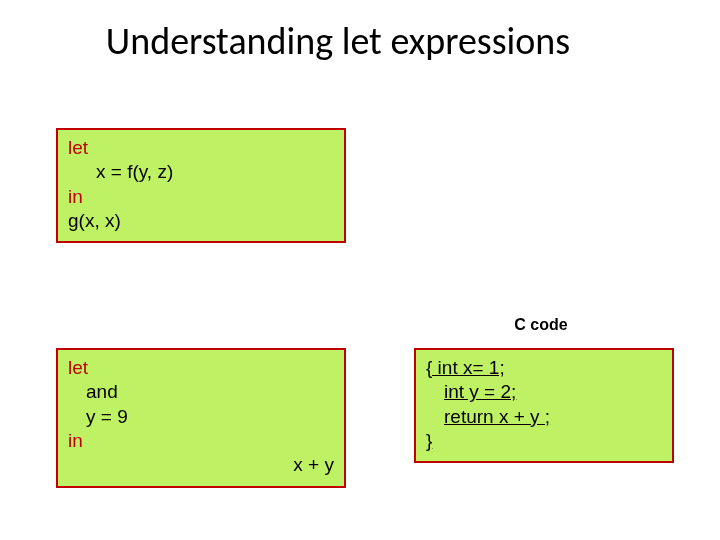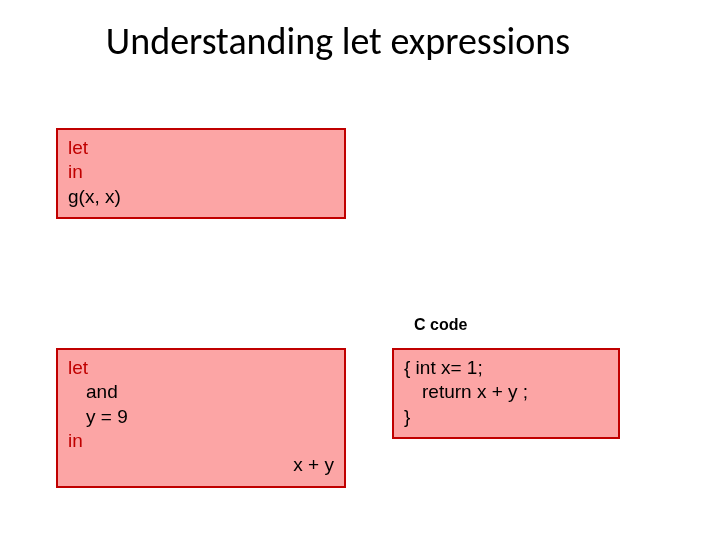--- a/index.html
+++ b/index.html
@@ -18,63 +18,66 @@
     left: 0;
     width: 676px;
     text-align: center;
     font-size: 38px;
     color: #000;
     font-weight: 400;
   }
   .codebox {
     position: absolute;
     border: 2px solid #c00000;
-    background: #fca5a5;
+    background: #bef264;
     padding: 6px 10px 8px 10px;
     font-family: Arial, sans-serif;
     font-size: 19px;
     line-height: 1.28;
     color: #000;
   }
   .box1 { top: 128px; left: 56px; width: 290px; }
   .box2 { top: 348px; left: 56px; width: 290px; }
-  .box3 { top: 348px; left: 392px; width: 228px; }
+  .box3 { top: 348px; left: 414px; width: 260px; text-decoration: underline; }
   .clabel {
     position: absolute;
     top: 316px;
     left: 414px;
     width: 254px;
+    text-align: center;
     font-family: Arial, sans-serif;
     font-size: 16px;
     font-weight: bold;
     color: #000;
   }
   .kw { color: #c00000; }
   .ind1 { padding-left: 28px; }
   .ind2 { padding-left: 18px; }
   .ind3 { padding-left: 10px; text-align: right; }
 </style>
 </head>
 <body>
 
 <div class="title">Understanding let expressions</div>
 
 <div class="codebox box1">
   <div class="kw">let</div>
+  <div class="ind1">x = f(y, z)</div>
   <div class="kw">in</div>
   <div>g(x, x)</div>
 </div>
 
 <div class="codebox box2">
   <div class="kw">let</div>
   <div class="ind2">and</div>
   <div class="ind2">y = 9</div>
   <div class="kw">in</div>
   <div class="ind3">x + y</div>
 </div>
 
 <div class="clabel">C code</div>
 
 <div class="codebox box3">
   <div>{ int x= 1;</div>
+  <div class="ind2">int y = 2;</div>
   <div class="ind2">return x + y ;</div>
   <div>}</div>
 </div>
 
 </body></html>

